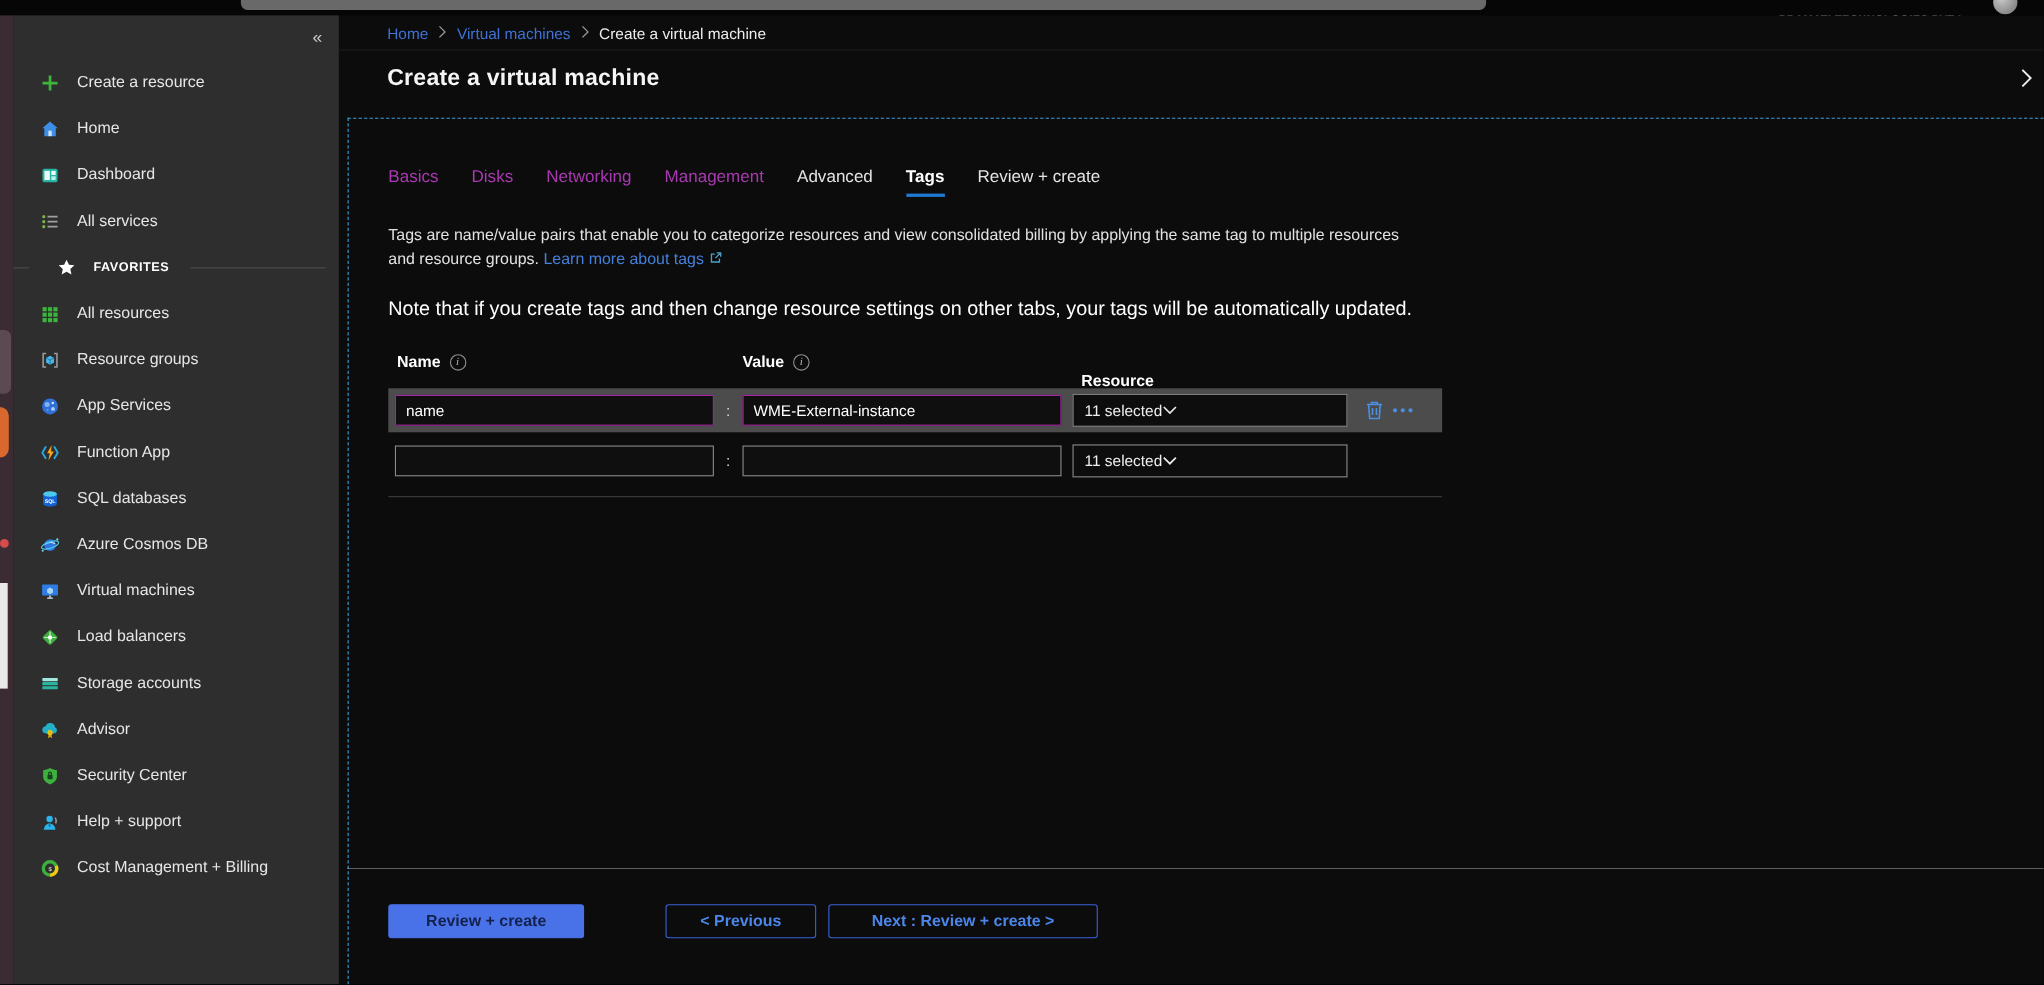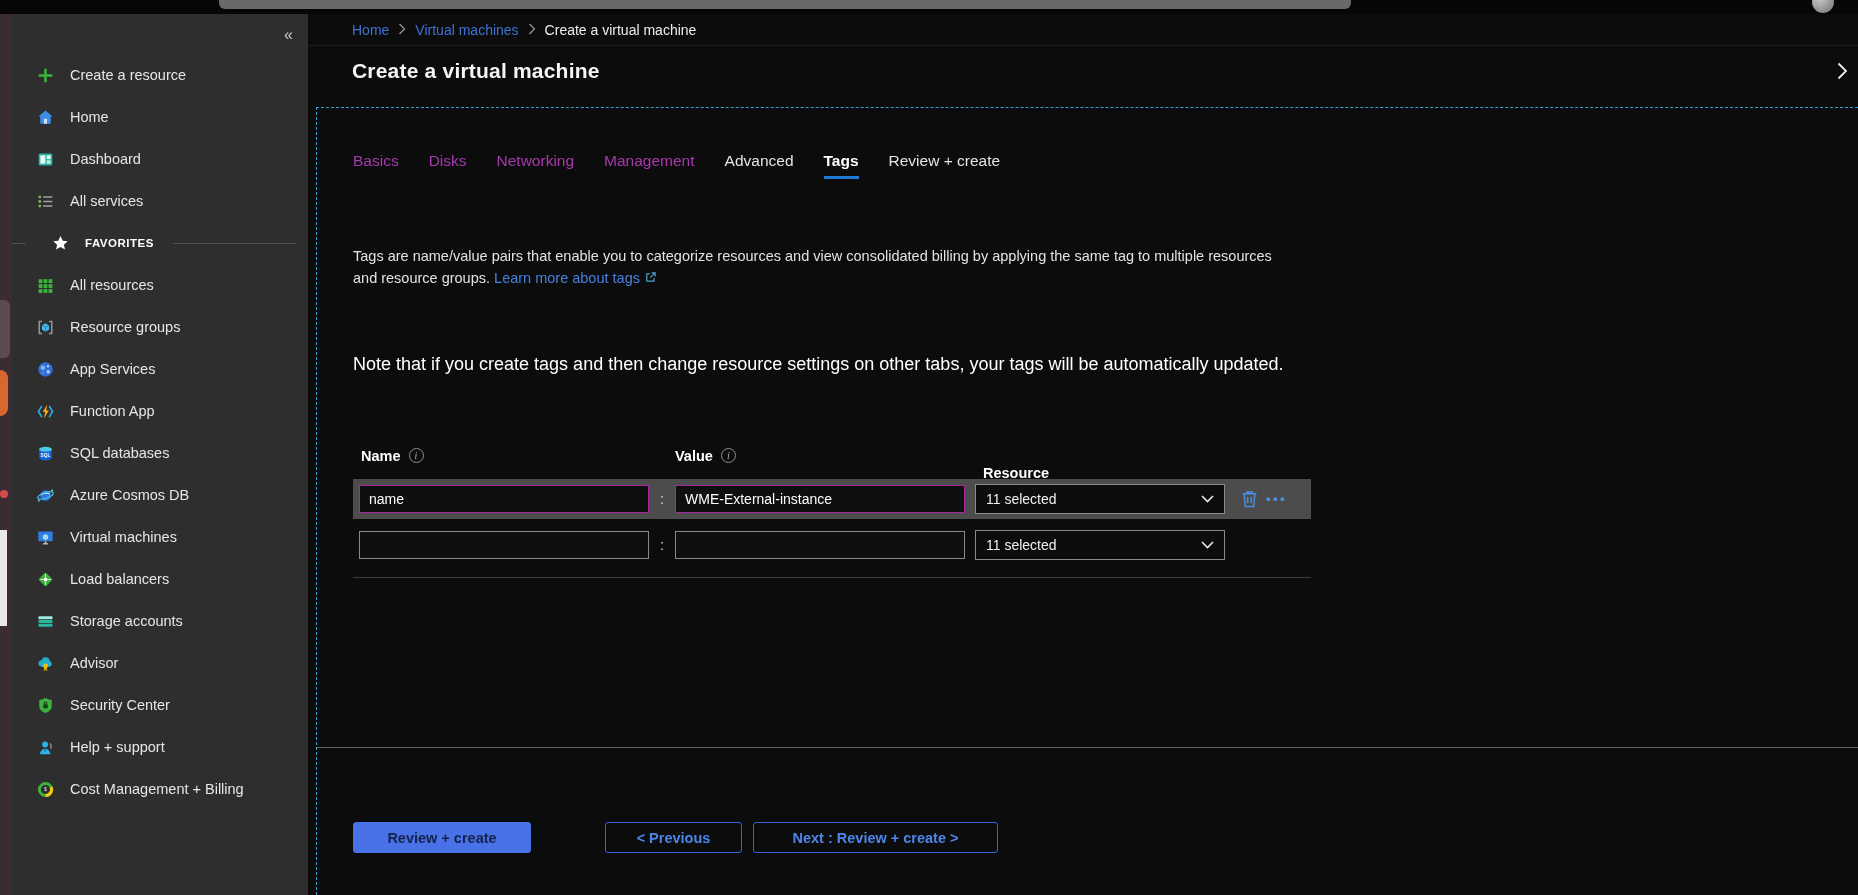--- a/index.html
+++ b/index.html
@@ -32,21 +32,21 @@
   .nav-item.section::after{content:"";flex:1;height:1px;background:#4f4f4f;margin:0 12px 0 4px;}
   
   .main{flex:1;display:flex;flex-direction:column;background:#0c0c0c;min-width:0;}
   .breadcrumb{height:32px;display:flex;align-items:center;padding-left:44px;gap:9px;font-size:14px;border-bottom:1px solid rgba(255,255,255,.07);}
   .breadcrumb a{color:#3f72d4;text-decoration:none;cursor:pointer;}
   .breadcrumb .cur{color:#ededed;}
   .title-row{height:50px;display:flex;align-items:center;padding:0 10px 0 44px;}
   .title-row h1{font-size:21px;font-weight:700;color:#f5f5f5;margin:0;letter-spacing:.2px;}
   .expand-chevron{margin-left:auto;display:flex;cursor:pointer;}
   .content{flex:1;margin:11px 0 0 8px;border-top:1px dashed #3aa0dc;border-left:1px dashed #3aa0dc;
-           padding:44px 0 0 36px;display:flex;flex-direction:column;min-height:0;gap:42px;}
+           padding:44px 0 0 36px;display:flex;flex-direction:column;min-height:0;}
   
   .tabs{display:flex;gap:30px;font-size:15.5px;margin-bottom:24px;}
   .tab{color:#e4e4e4;padding-bottom:9px;cursor:pointer;}
   .tab.visited{color:#a839b0;}
   .tab.active{color:#fff;font-weight:700;padding-bottom:6px;border-bottom:3px solid #2179d6;}
   
   .desc{margin:0;max-width:935px;font-size:14.5px;line-height:1.55;color:#e2e2e2;}
   .learn{color:#4580dd;text-decoration:none;cursor:pointer;white-space:nowrap;}
   .learn svg{vertical-align:-1px;margin-left:4px;}
   .note{margin:22px 0 0 0;font-size:18px;color:#ffffff;}
@@ -59,21 +59,21 @@
   .info{width:15px;height:15px;border:1px solid #8f8f8f;border-radius:50%;color:#b5b5b5;font-size:10px;font-weight:400;
         font-style:italic;font-family:"Liberation Serif",serif;display:inline-flex;align-items:center;justify-content:center;}
   .trow{display:flex;align-items:center;padding:5px 8px 5px 6px;}
   .trow.hl{background:#4c4c4c;}
   .trow + .trow{margin-top:6px;}
   .trow input{width:290px;height:28px;background:#0f0f0f;border:1px solid #8a8a8a;color:#fff;font-size:14px;
               padding:0 9px;font-family:inherit;outline:none;}
   .trow.hl input{border:1.5px solid #a926a3;}
   .colon{width:26px;text-align:center;color:#ddd;font-size:14px;}
   .dd{margin-left:10px;width:250px;height:30px;border:1px solid #8a8a8a;background:#0d0d0d;color:#f0f0f0;font-size:14px;
-      display:flex;align-items:center;justify-content:space-between;padding:0 10px;cursor:pointer;}
+      display:flex;align-items:center;padding:0 10px;cursor:pointer;}
   .trash{margin-left:16px;display:flex;cursor:pointer;}
   .dots{margin-left:8px;color:#4a90e2;font-size:13px;letter-spacing:2.5px;font-weight:700;cursor:pointer;}
   
   .spacer{flex:1;}
   .footer-divider{border:none;border-top:1px solid rgba(255,255,255,.35);margin:0 0 0 -37px;}
   .footer{display:flex;align-items:center;padding:32px 0 42px 0;}
   .btn{height:31px;border-radius:3px;font-size:14.5px;font-weight:700;font-family:inherit;cursor:pointer;}
   .btn.primary{width:178px;background:#4a72e8;border:1px solid #4a72e8;color:#13224d;}
   .btn.ghost{background:transparent;color:#4d86ea;border:1px solid #3a62d8;}
   .btn.prev{width:137px;margin-left:74px;}

